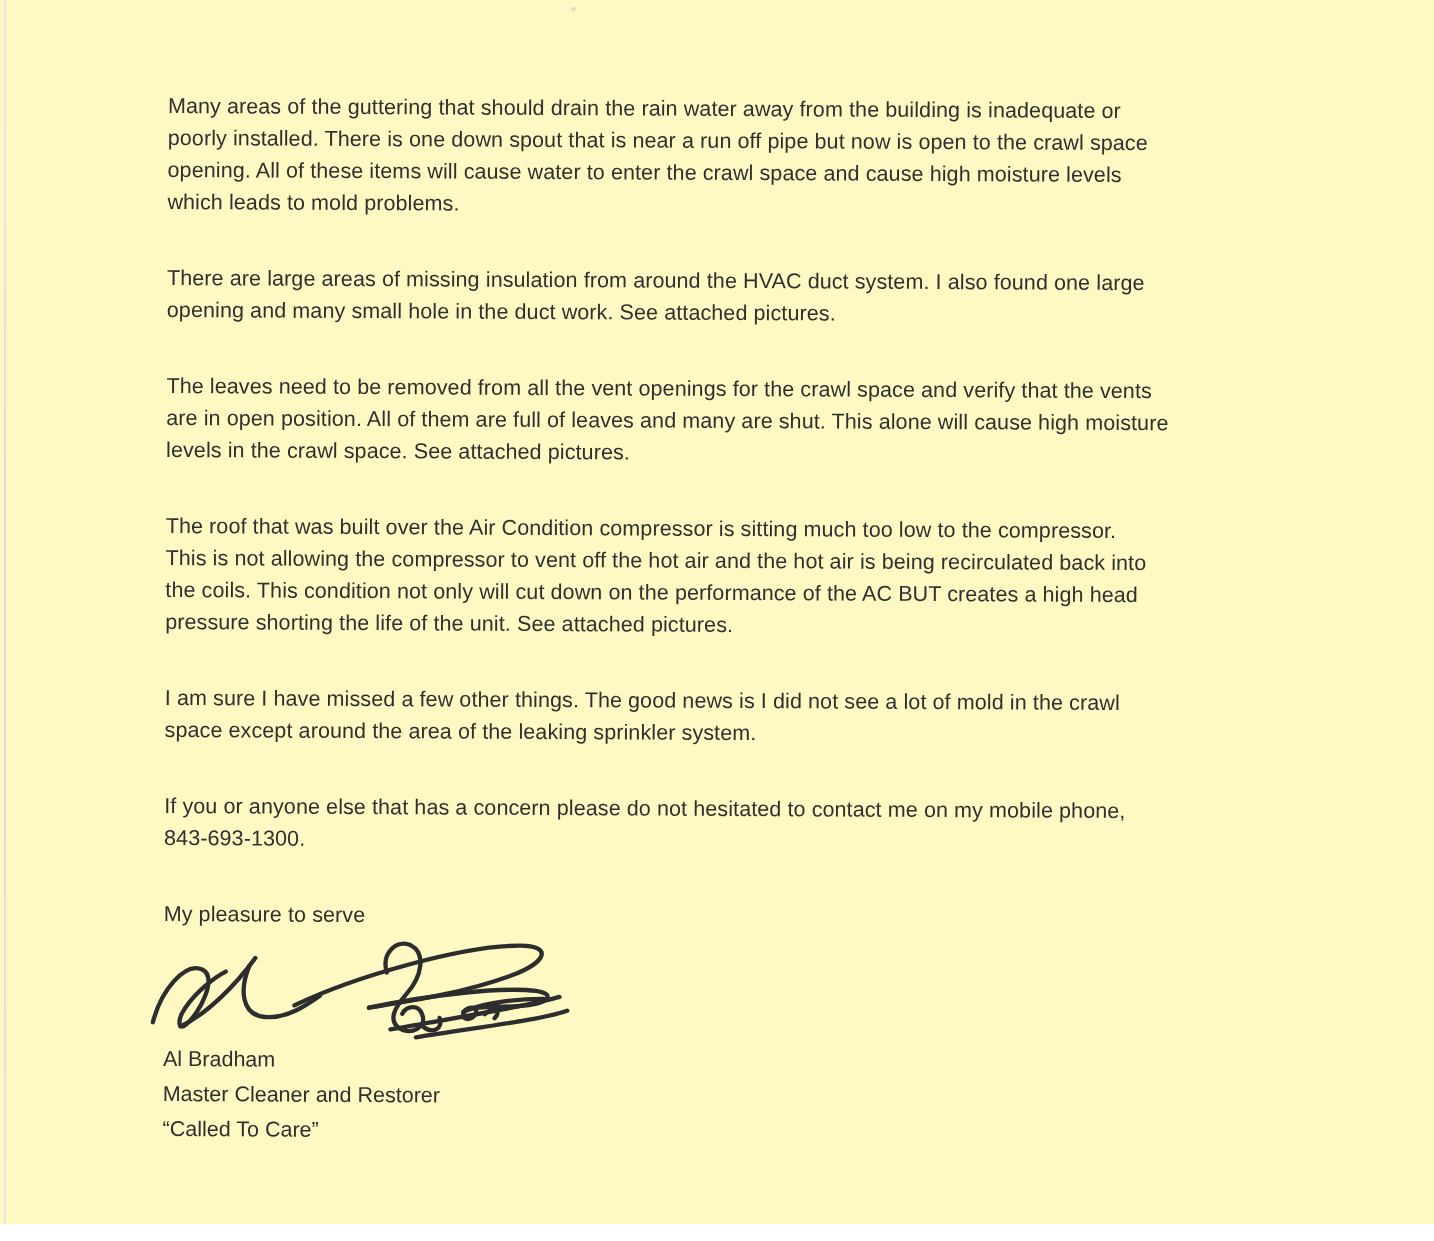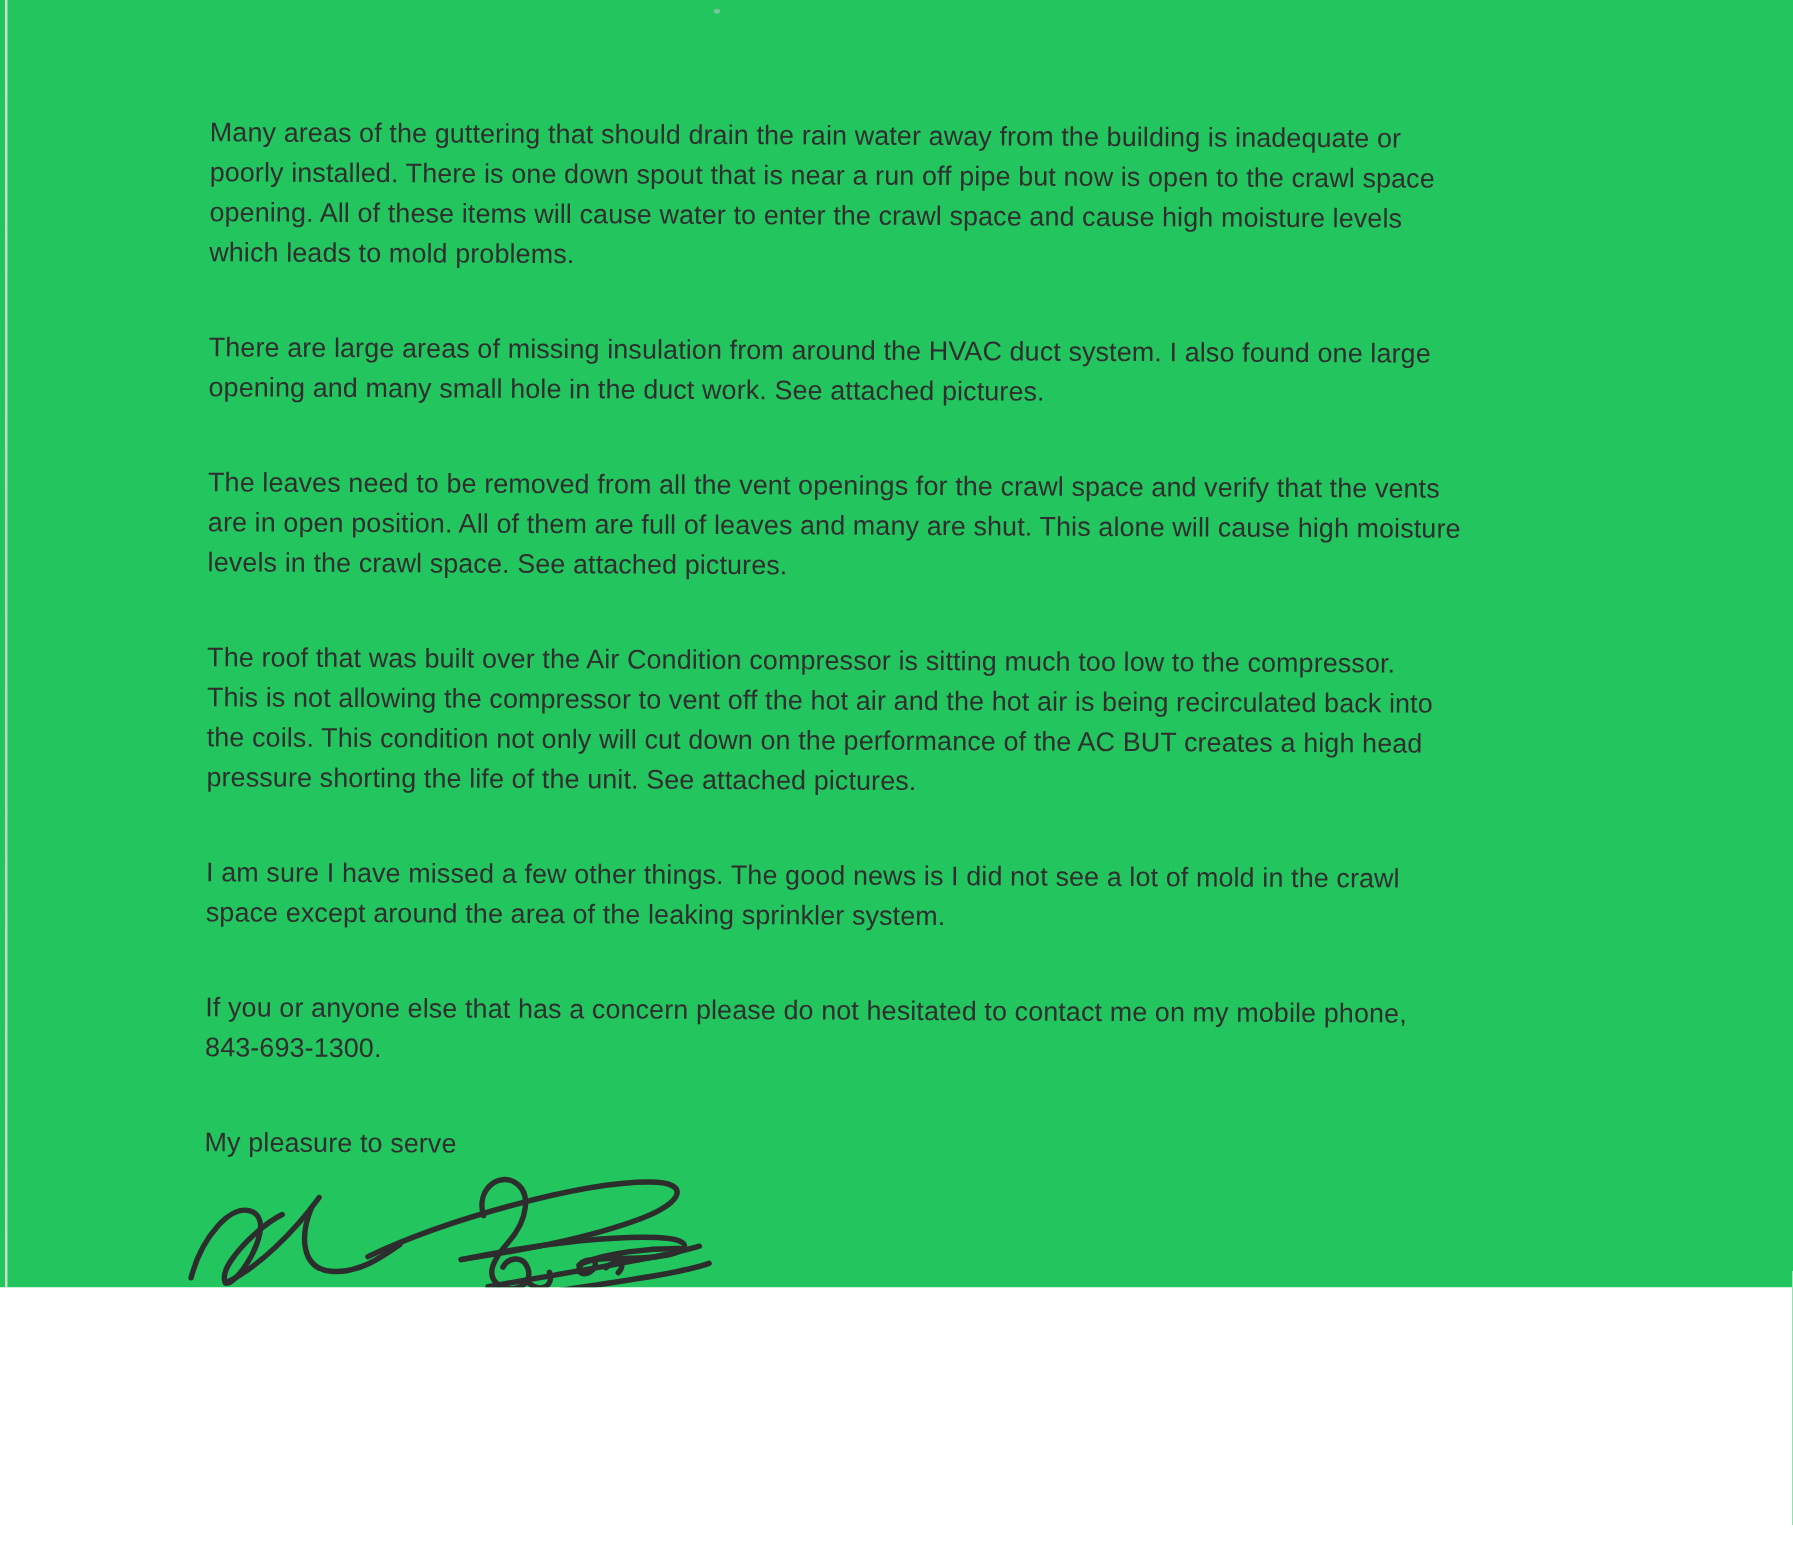--- a/index.html
+++ b/index.html
@@ -3,22 +3,22 @@
 <meta charset="utf-8">
 <style>
   html, body {
     margin: 0;
     padding: 0;
     background: #ffffff;
   }
   .page {
     position: relative;
     width: 1434px;
-    height: 1030px;
-    background: #22c55e;
+    height: 1224px;
+    background: #fef9c3;
     overflow: hidden;
     font-family: "Liberation Sans", sans-serif;
     color: #2f2f2f;
   }
   .scan-edge-line {
     position: absolute;
     left: 4px;
     top: 0;
     width: 2px;
     height: 100%;

